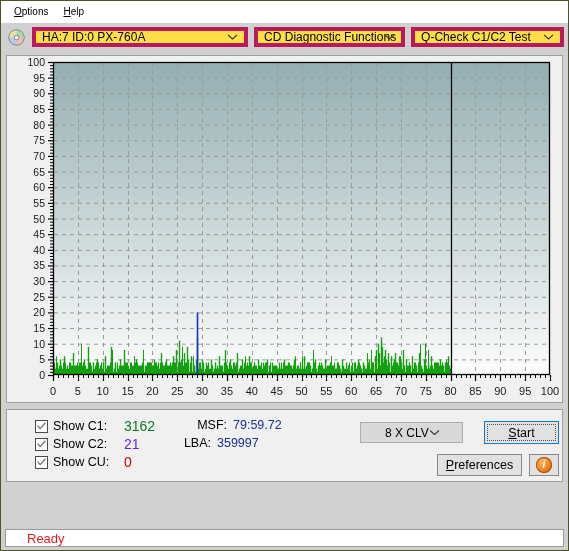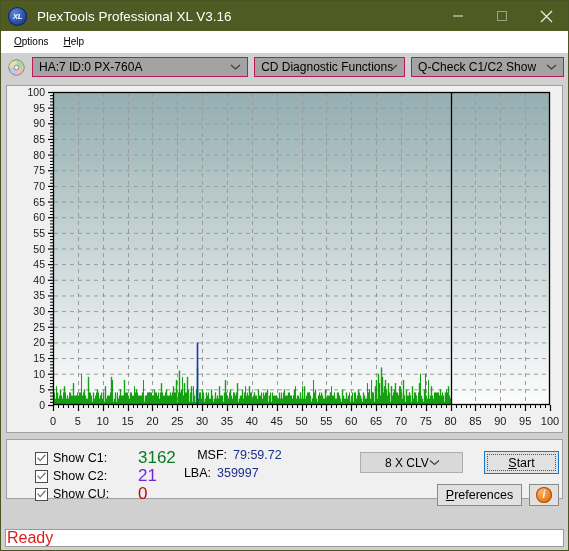--- a/index.html
+++ b/index.html
@@ -101,22 +101,22 @@
   }
   #drive-icon {
     width: 17px;
     height: 17px;
     flex: none;
     margin-left: 3px;
     margin-right: 1px;
   }
   .combo {
     height: 20px;
-    background: #a3a3a3;
-    border: 1px solid #be185d;
+    background: #fde047;
+    border: 4px solid #be185d;
     box-sizing: border-box;
     display: flex;
     align-items: center;
     position: relative;
     font-size: 12px;
     color: #000;
     padding-left: 6px;
     white-space: nowrap;
     overflow: hidden;
   }
@@ -138,21 +138,21 @@
     background: #f0f0f0;
     border: 1px solid #a0a0a0;
     box-sizing: border-box;
     position: relative;
   }
   #plot-svg { display: block; position: absolute; left: 0; top: 0; }
 
   
   #controls-panel {
     margin: 6px 5px 0 5px;
-    height: 60px;
+    height: 73px;
     background: #f0f0f0;
     border: 1px solid #a0a0a0;
     box-sizing: border-box;
     position: relative;
   }
   .chk-row {
     position: absolute;
     left: 28px;
     display: flex;
     align-items: center;
@@ -166,21 +166,21 @@
     background: #ffffff;
     box-sizing: border-box;
     margin-right: 5px;
     display: flex;
     align-items: center;
     justify-content: center;
     flex: none;
   }
   .chk-box svg { display: block; }
   .chk-label { width: 67px; display: inline-block; }
-  .chk-val { font-size: 17px; margin-left: 18px; }
+  .chk-val { font-size: 14px; margin-left: 4px; }
 
   .info-row {
     position: absolute;
     display: flex;
     align-items: baseline;
     font-size: 12.5px;
     color: #000;
   }
   .info-key { width: 34px; text-align: right; color: #000; }
   .info-val { margin-left: 6px; color: #1a2f8f; }
@@ -262,53 +262,29 @@
     position: absolute;
     left: 4px;
     right: 4px;
     bottom: 3px;
     height: 18px;
     background: #ffffff;
     border: 1px solid #9a9a9a;
     box-sizing: border-box;
     display: flex;
     align-items: center;
-    padding-left: 1px;
-    font-size: 16px;
+    padding-left: 21px;
+    font-size: 13px;
   }
 </style>
 </head>
 <body>
 
 <div id="app-window">
 
-  <div id="title-bar">
-    <div id="app-icon">
-      <span>XL</span>
-    </div>
-    <div id="title-text">PlexTools Professional XL V3.16</div>
-    <div class="win-btns">
-      <div class="win-btn">
-        <svg width="12" height="12" viewBox="0 0 12 12">
-            <line x1="1" y1="6" x2="11" y2="6" stroke="#e9ecdc" stroke-width="1"></line>
-          </svg>
-      </div>
-      <div class="win-btn">
-        <svg width="12" height="12" viewBox="0 0 12 12">
-            <rect x="1.5" y="1.5" width="9" height="9" fill="none" stroke="#9aa383" stroke-width="1"></rect>
-          </svg>
-      </div>
-      <div class="win-btn">
-        <svg width="13" height="13" viewBox="0 0 13 13">
-            <line x1="1" y1="1" x2="12" y2="12" stroke="#e9ecdc" stroke-width="1.2"></line>
-            <line x1="12" y1="1" x2="1" y2="12" stroke="#e9ecdc" stroke-width="1.2"></line>
-          </svg>
-      </div>
-    </div>
-  </div>
 
   <div id="menu-bar">
     <div class="menu-item">
       <u>O</u><span>ptions</span>
     </div>
     <div class="menu-item">
       <u>H</u><span>elp</span>
     </div>
   </div>
 
@@ -330,21 +306,21 @@
     </div>
 
     <div class="combo" id="combo-func">
       <span>CD Diagnostic Functions</span>
       <svg class="chev" width="11" height="7" viewBox="0 0 11 7">
           <polyline points="1,1.5 5.5,5.5 10,1.5" fill="none" stroke="#3a3a3a" stroke-width="1.1"></polyline>
         </svg>
     </div>
 
     <div class="combo" id="combo-test">
-      <span>Q-Check C1/C2 Show</span>
+      <span>Q-Check C1/C2 Test</span>
       <svg class="chev" width="11" height="7" viewBox="0 0 11 7">
           <polyline points="1,1.5 5.5,5.5 10,1.5" fill="none" stroke="#3a3a3a" stroke-width="1.1"></polyline>
         </svg>
     </div>
   </div>
 
   <div id="chart-panel">
     <svg id="plot-svg" width="557" height="346">
         <defs>
           <linearGradient id="plotbg" x1="0" y1="0" x2="0" y2="1">

